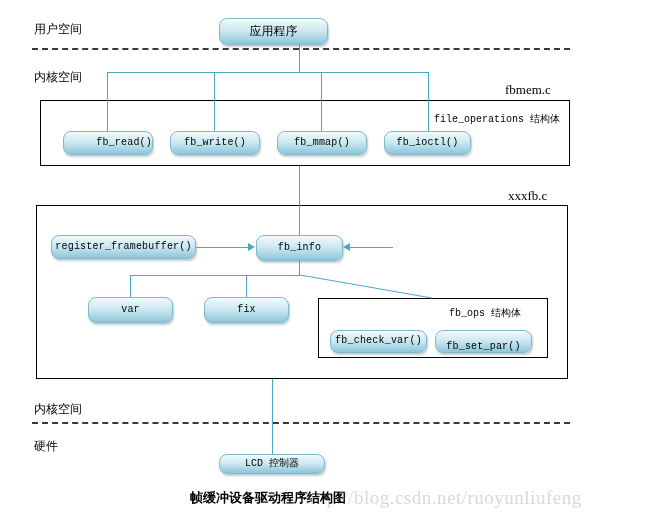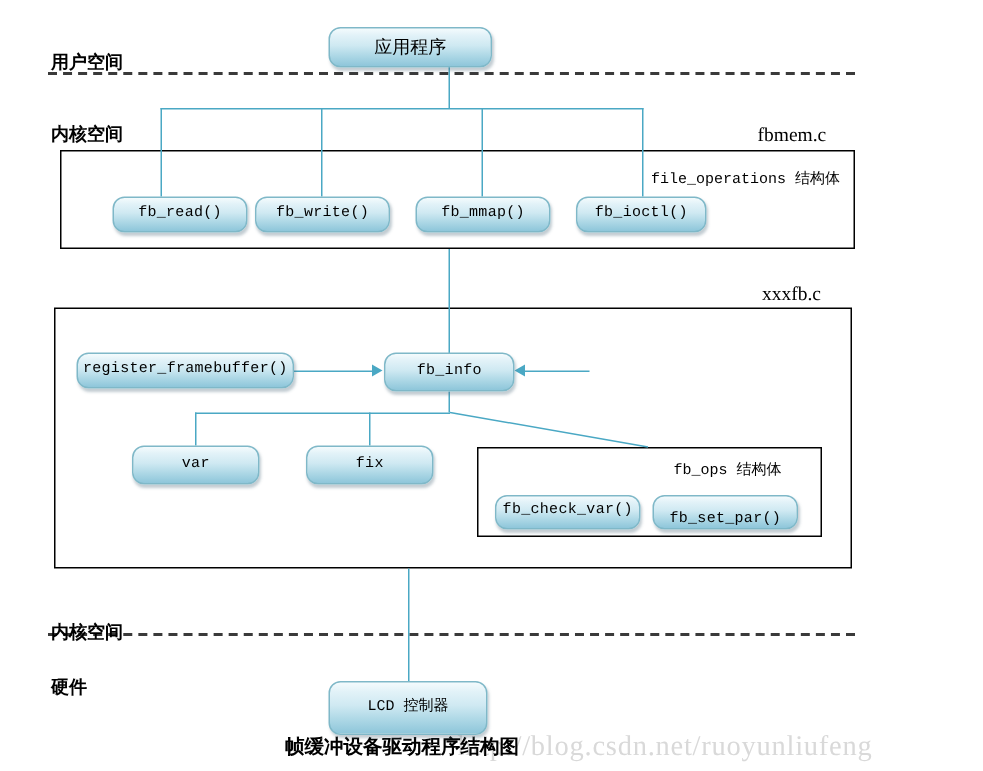--- a/index.html
+++ b/index.html
@@ -68,22 +68,21 @@
   
   .label {
     position: absolute;
     white-space: nowrap;
     color: #000000;
     z-index: 5;
   }
   .label.cjk-bold {
     font-family: "DejaVu Sans", "Liberation Sans", sans-serif;
     font-size: 12px;
-    font-weight: bold;
-    margin-top: 12px;
+    font-weight: normal;
   }
   .label.serif-code {
     font-family: "Liberation Serif", "DejaVu Serif", serif;
     font-size: 13px;
   }
   .label.struct {
     font-family: "Liberation Mono", "DejaVu Sans Mono", monospace;
     font-size: 10px;
   }
   .label.caption {
@@ -198,21 +197,21 @@
   <svg class="conn-diag" style="left:0px; top:0px; width:655px; height:514px;" viewBox="0 0 655 514">
     <line x1="300" y1="275" x2="432" y2="298" stroke="#4aa8c4" stroke-width="1"></line>
   </svg>
 
   <div class="conn v" style="left:272px; top:379px; height:75px;"></div>
 
   <div class="node cjk" style="left:219px; top:6px; width:109px; height:27px;">
     <span>应用程序</span>
   </div>
 
-  <div class="node mono" style="left:75px; top:131px; width:90px; height:24px;">
+  <div class="node mono" style="left:63px; top:131px; width:90px; height:24px;justify-content:flex-end;">
     <span>fb_read()</span>
   </div>
 
   <div class="node mono" style="left:170px; top:131px; width:90px; height:24px;">
     <span>fb_write()</span>
   </div>
 
   <div class="node mono" style="left:277px; top:131px; width:90px; height:24px;">
     <span>fb_mmap()</span>
   </div>
@@ -239,19 +238,19 @@
   </div>
 
   <div class="node mono" style="left:330px; top:330px; width:97px; height:23px;">
     <span>fb_check_var()</span>
   </div>
 
   <div class="node mono" style="left:435px; top:330px; width:97px; height:23px;align-items:flex-end;">
     <span>fb_set_par()</span>
   </div>
 
-  <div class="node mixed" style="left:219px; top:454px; width:106px; height:36px;">
+  <div class="node mixed" style="left:219px; top:454px; width:106px; height:20px;">
     <span>LCD 控制器</span>
   </div>
 
   <div class="label caption" style="left:190px; top:489px;">帧缓冲设备驱动程序结构图</div>
 
 </div>
 
 </body></html>

